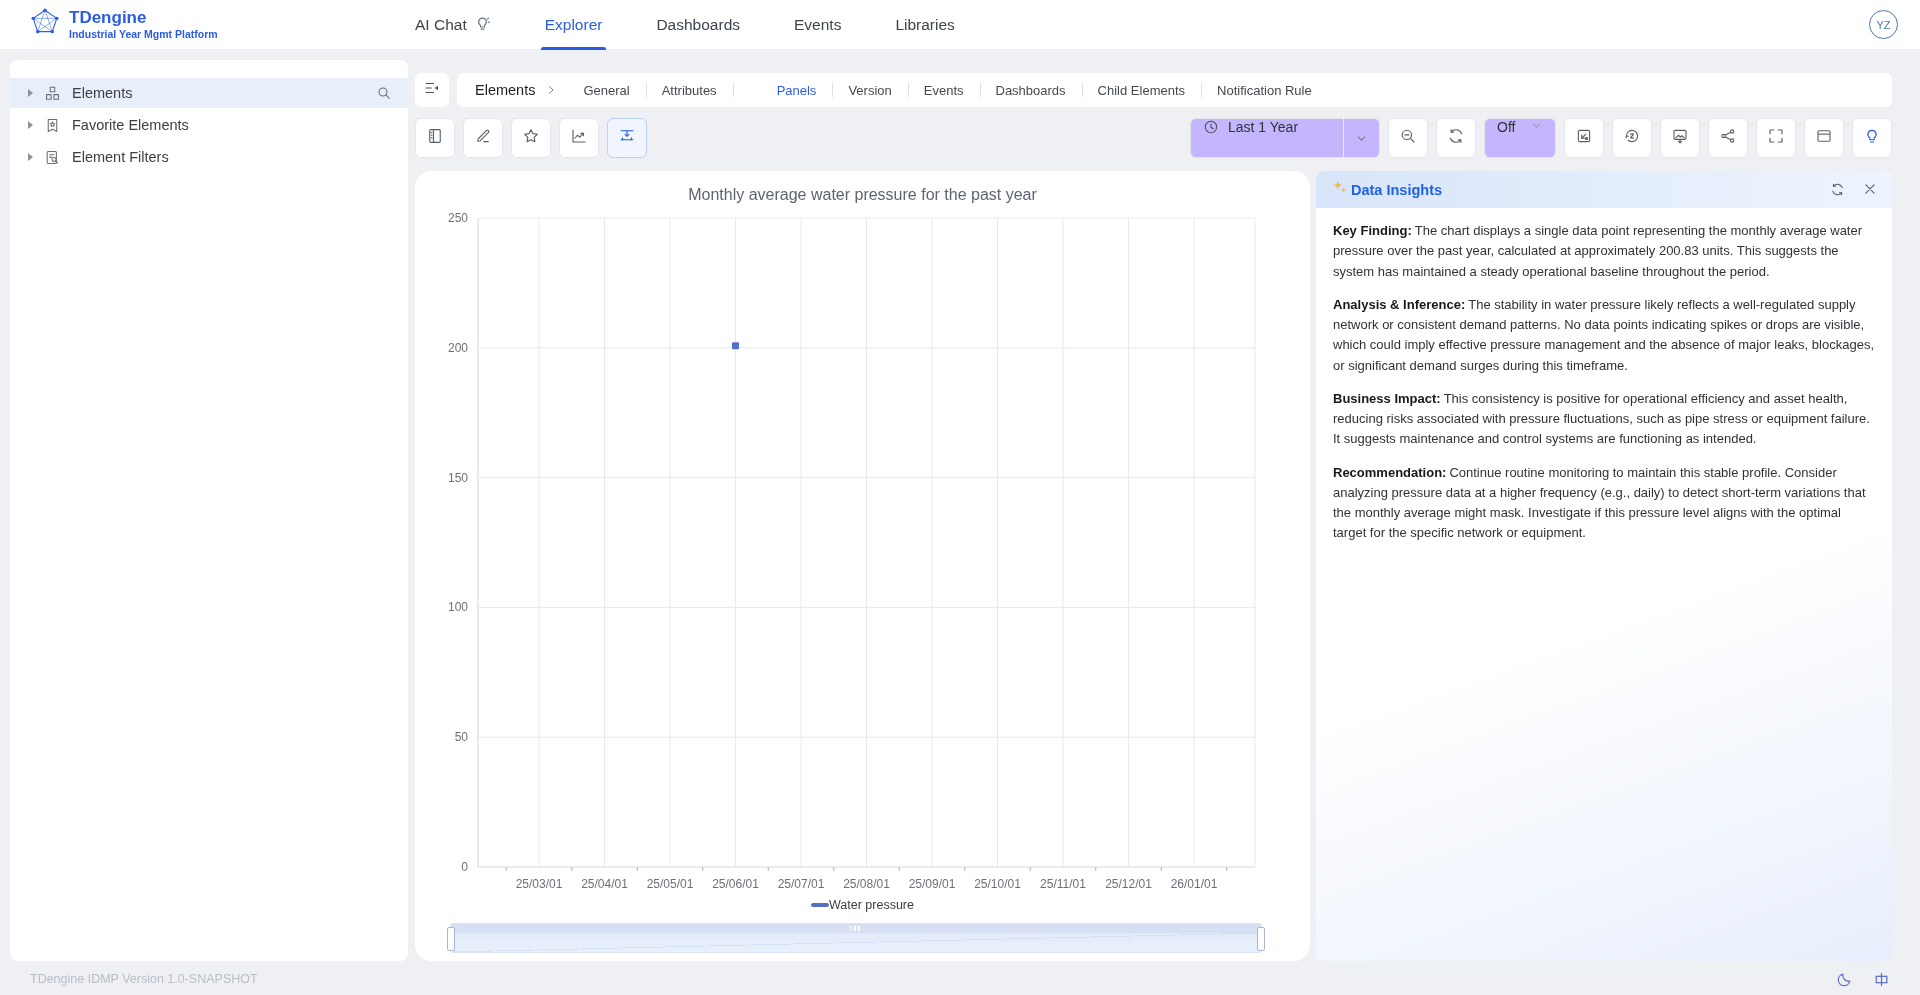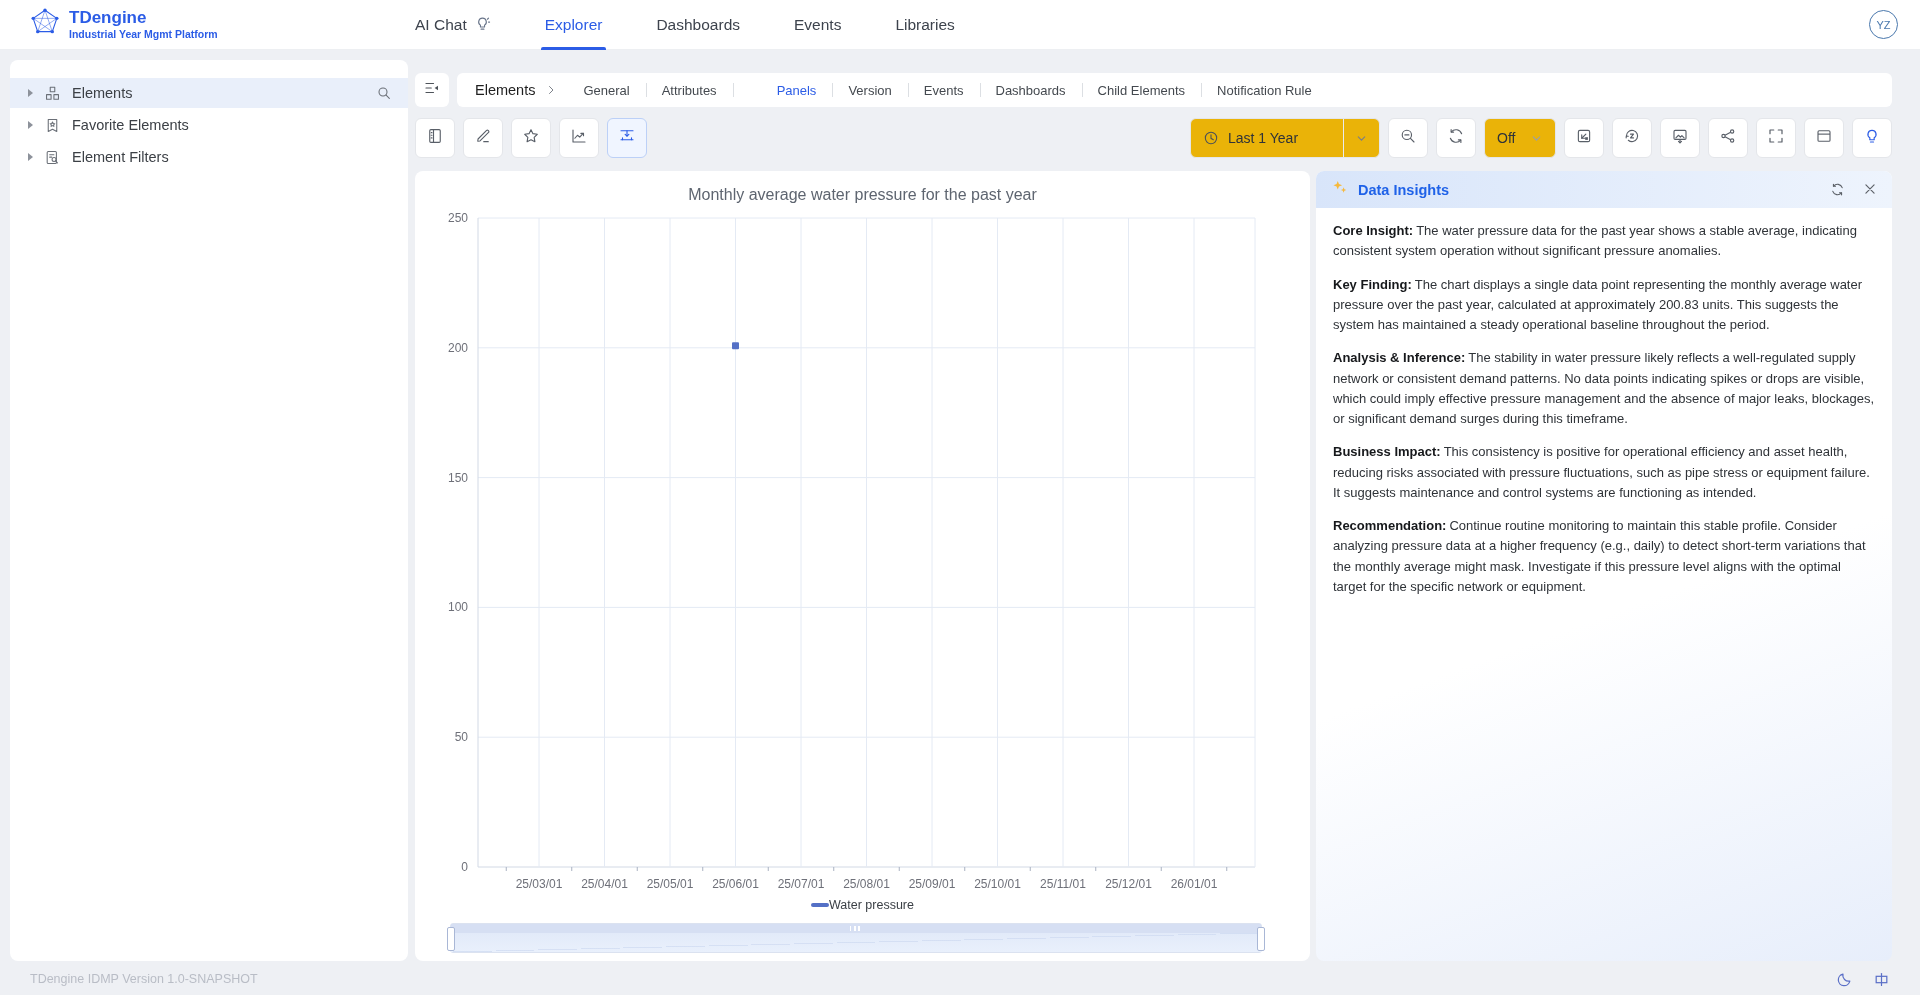--- a/index.html
+++ b/index.html
@@ -36,46 +36,46 @@
   .crumb-tab + .crumb-tab::before{content:""; position:absolute; left:0; top:50%; transform:translateY(-50%); width:1px; height:14px; background:#dcdfe3;}
   .crumb-tab.active{color:var(--primary);padding-left:44px;}
 
   
   .toolbar{position:absolute; left:415px; top:118px; right:28px; height:40px; display:flex; align-items:center;}
   .tb-left{display:flex; gap:8px;}
   .tb-right{margin-left:auto; display:flex; gap:8px; align-items:center;}
   .icon-btn{width:40px; height:40px; background:#fff; border:1px solid #e4e6ea; border-radius:6px; display:flex; align-items:center; justify-content:center; color:#595f68; cursor:pointer;}
   .icon-btn.active-blue{color:var(--primary); border-color:#bcd0f7; background:#f0f5ff;}
   .icon-btn.blue-glyph{color:var(--primary);}
-  .select{height:40px; background:#eab308; border:1px solid #e4e6ea; border-radius:6px; display:flex; align-items:center; color:#2f3339; font-size:14px; cursor:pointer;}
+  .select{height:40px; background:#c4b5fd; border:1px solid #e4e6ea; border-radius:6px; display:flex; color:#2f3339; font-size:14px; cursor:pointer;}
   .time-select{width:190px;}
   .time-select .clock{margin-left:12px; display:flex; color:#4b5058;}
   .time-select .lbl{margin-left:9px; flex:1;}
   .time-select .chev{width:36px; height:100%; border-left:1px solid #e9ebee; display:flex; align-items:center; justify-content:center; color:#7a7f87;}
   .off-select{width:72px; padding:0 12px; justify-content:space-between; color:#2f3339;}
   .off-select .chev{color:#9aa0a8; display:flex;}
 
   
-  .chart-card{position:absolute; left:415px; top:171px; width:895px; height:790px; background:#fff; border-radius:8px;}
+  .chart-card{position:absolute; left:415px; top:171px; width:895px; height:790px; background:#fff; border-radius:16px;}
   .chart-title{position:absolute; top:15px; left:0; right:0; text-align:center; font-size:16px; color:#5e6570;}
   #chart-svg{position:absolute; left:0; top:0;}
   .legend{position:absolute; top:727px; left:0; right:0; display:flex; justify-content:center; align-items:center; font-size:12.5px; color:#3a3f45; cursor:pointer;}
   .legend-marker{width:18px; height:4px; border-radius:2px; background:#5470c6;}
   .datazoom{position:absolute; left:35px; top:752px; width:812px; height:30px; border:1px solid #dbe2f0; border-radius:3px; background:#f2f6fd; cursor:pointer;}
   .dz-top{position:absolute; top:0; left:0; right:0; height:9px; background:#d6dff3;}
   .dz-grip{position:absolute; top:2px; left:50%; transform:translateX(-50%); width:13px; height:5px;
            background:repeating-linear-gradient(90deg,#ffffff 0 1.5px, transparent 1.5px 4.5px);}
   .dz-area{position:absolute; left:0; right:0; top:9px; bottom:0; background:linear-gradient(180deg,#e2eaf9,#e9f0fc); overflow:hidden;}
   .dz-area::after{content:""; position:absolute; inset:0; background:linear-gradient(to bottom right, transparent 48.8%, #c7d4ee 48.8% 51.2%, transparent 51.2%); opacity:.55;}
   .dz-handle{position:absolute; top:3px; width:8px; height:24px; background:#fff; border:1px solid #a9b7d6; border-radius:2px; cursor:ew-resize;}
   .dz-handle.left{left:-4px;} .dz-handle.right{right:-4px;}
 
   
   .insights{position:absolute; left:1316px; top:171px; width:576px; height:790px; border-radius:8px; background:linear-gradient(160deg,#ffffff 55%,#e7eefb 100%); overflow:hidden;}
-  .ins-header{height:37px; background:linear-gradient(90deg,#d8e5fa,#eef4fd); display:flex; align-items:center; padding:0 15px; gap:9px;}
+  .ins-header{height:37px; background:linear-gradient(90deg,#d8e5fa,#eef4fd); display:flex; align-items:center; padding:0 15px; gap:2px;}
   .ins-title{color:#1f62e8; font-weight:bold; font-size:14.5px;}
   .ins-actions{margin-left:auto; display:flex; gap:18px; color:#5c6168;}
   .ins-actions span{display:flex; cursor:pointer;}
   .ins-body{padding:13px 17px 0 17px; font-size:13px; line-height:1.56; color:#2f3338;}
   .ins-p{margin-bottom:13px;}
   .ins-label{font-weight:bold; color:#16181b; margin-right:3px;}
 
   
   .footer-version{position:absolute; left:30px; bottom:9px; font-size:12.5px; color:#b9bdc6;}
   .footer-actions{position:absolute; right:30px; bottom:7px; display:flex; gap:20px; color:#5a6fc7; align-items:center;}
@@ -444,21 +444,20 @@
           </svg>
         </span>
         <span>
           <svg width="14" height="14" viewBox="0 0 24 24" fill="none" stroke="currentColor" stroke-width="2" stroke-linecap="round">
               <path d="M5 5l14 14M19 5L5 19"></path>
             </svg>
         </span>
       </span>
     </div>
     <div class="ins-body">
-      <p class="ins-p"><span class="ins-label">Core Insight:</span><span>The water pressure data for the past year shows a stable average, indicating consistent system operation without significant pressure anomalies.</span></p>
       <p class="ins-p"><span class="ins-label">Key Finding:</span><span>The chart displays a single data point representing the monthly average water pressure over the past year, calculated at approximately 200.83 units. This suggests the system has maintained a steady operational baseline throughout the period.</span></p>
       <p class="ins-p"><span class="ins-label">Analysis &amp; Inference:</span><span>The stability in water pressure likely reflects a well-regulated supply network or consistent demand patterns. No data points indicating spikes or drops are visible, which could imply effective pressure management and the absence of major leaks, blockages, or significant demand surges during this timeframe.</span></p>
       <p class="ins-p"><span class="ins-label">Business Impact:</span><span>This consistency is positive for operational efficiency and asset health, reducing risks associated with pressure fluctuations, such as pipe stress or equipment failure. It suggests maintenance and control systems are functioning as intended.</span></p>
       <p class="ins-p"><span class="ins-label">Recommendation:</span><span>Continue routine monitoring to maintain this stable profile. Consider analyzing pressure data at a higher frequency (e.g., daily) to detect short-term variations that the monthly average might mask. Investigate if this pressure level aligns with the optimal target for the specific network or equipment.</span></p>
     </div>
   </div>
 
   <div class="footer-version">TDengine IDMP Version 1.0-SNAPSHOT</div>
   <div class="footer-actions">
     <span>

